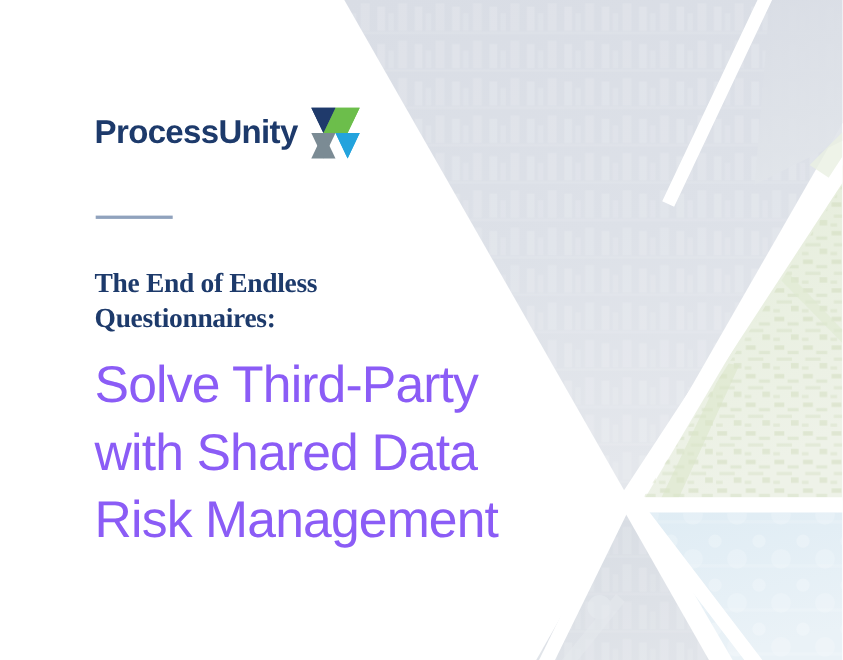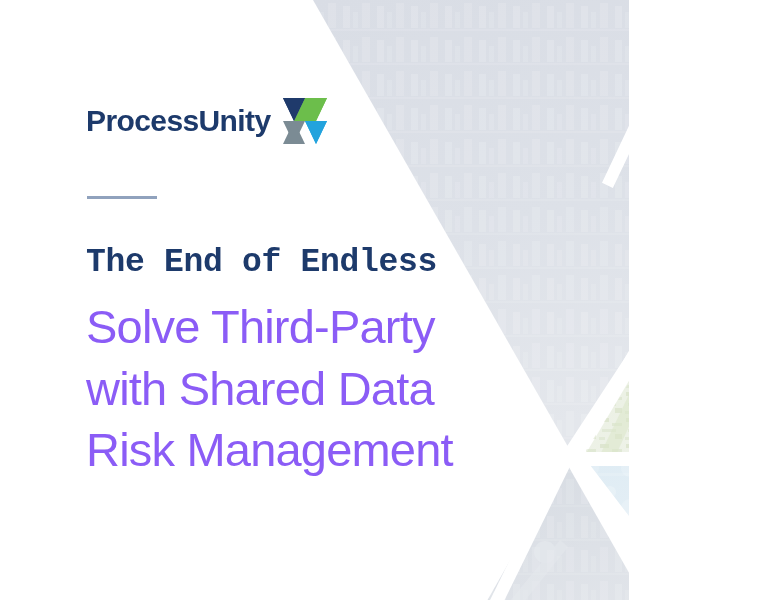--- a/index.html
+++ b/index.html
@@ -8,21 +8,21 @@
   html, body {
     width: 766px;
     height: 600px;
     overflow: hidden;
     background: #ffffff;
     font-family: "Liberation Sans", sans-serif;
   }
 
   .cover {
     position: relative;
-    width: 629px;
+    width: 766px;
     height: 600px;
     background: #ffffff;
     overflow: hidden;
   }
 
   
   .bg-art {
     position: absolute;
     inset: 0;
     width: 766px;
@@ -72,22 +72,22 @@
   
   .text-block {
     position: absolute;
     left: 86px;
     top: 242px;
     width: 470px;
     z-index: 5;
   }
 
   .eyebrow {
-    font-family: Liberation Mono, monospace;
-    font-size: 33px;
+    font-family: Liberation Serif, serif;
+    font-size: 25px;
     font-weight: bold;
     line-height: 1.28;
     color: #1d3a6b;
     letter-spacing: -0.3px;
     margin-bottom: 12px;
   }
 
   .eyebrow .eyebrow-line { display: block; }
 
   .headline {
@@ -244,20 +244,21 @@
       <polygon points="12,25 23,48 1,48" fill="#7b8b94"></polygon>
       <polygon points="23,25 45,25 34,48" fill="#23a3dd"></polygon>
     </svg>
   </div>
 
   <div class="divider"></div>
 
   <div class="text-block">
     <div class="eyebrow">
       <span class="eyebrow-line">The End of Endless</span>
+      <span class="eyebrow-line">Questionnaires:</span>
     </div>
     <h1 class="headline">
       <span class="headline-line">Solve Third-Party</span>
       <span class="headline-line">with Shared Data</span>
       <span class="headline-line">Risk Management</span>
     </h1>
   </div>
 
 </div>
 

